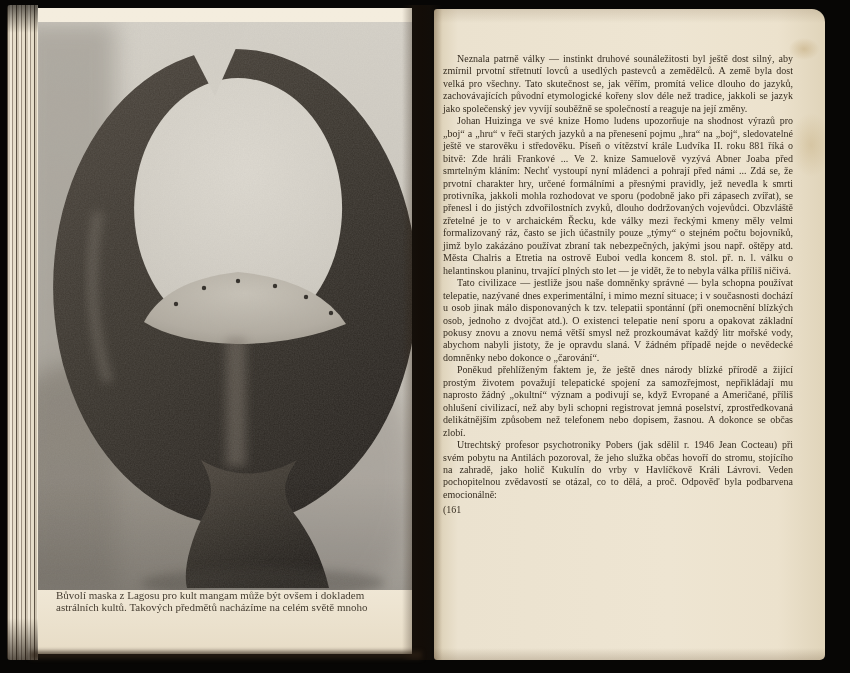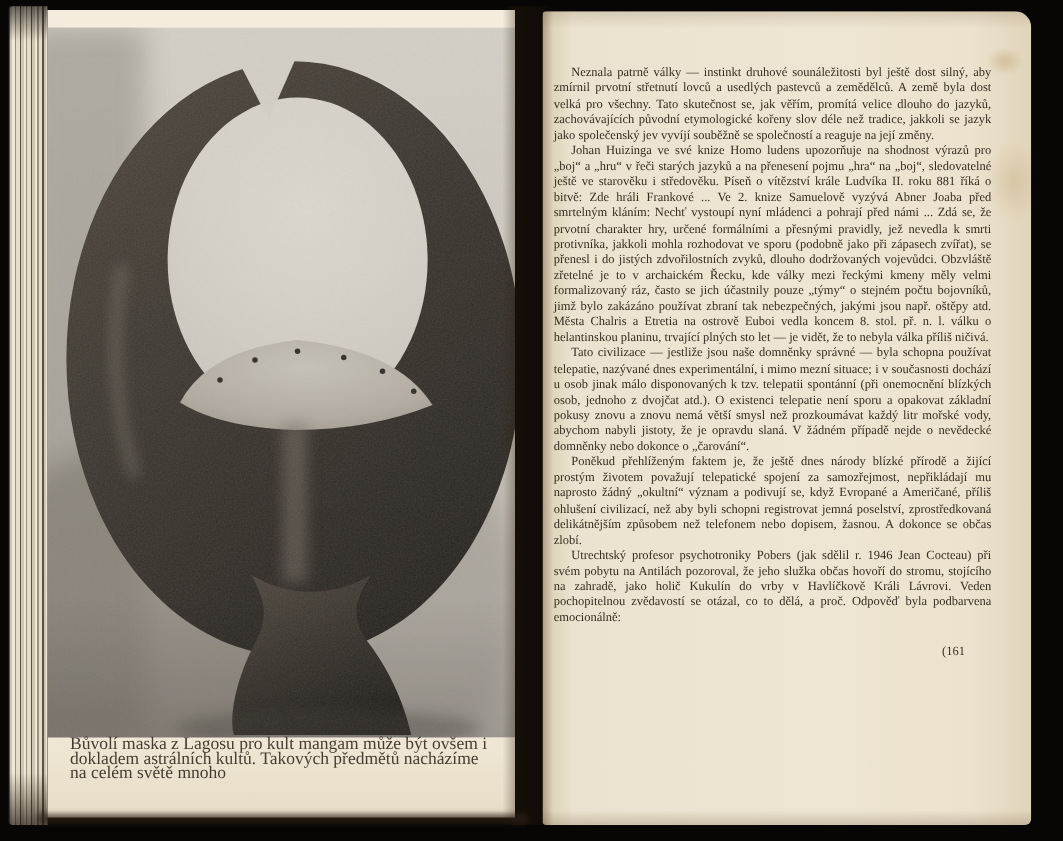--- a/index.html
+++ b/index.html
@@ -24,21 +24,21 @@
 
   
   .left-page{
     position:absolute;left:38px;top:8px;width:374px;height:646px;
     background:linear-gradient(180deg,#f4edde 0,#f1e9d8 88%,#e7dcc6 100%);
   }
   .photo{position:absolute;left:0;top:14px;width:374px;height:568px}
   .photo svg{display:block}
   .caption{
     position:absolute;left:18px;top:582px;width:336px;margin:0;
-    font-size:14px;line-height:11.6px;color:#453d31;text-align:left;
+    font-size:11px;line-height:11.6px;color:#453d31;text-align:left;
   }
 
   
   .gutter{
     position:absolute;left:402px;top:5px;width:40px;height:655px;pointer-events:none;
     background:linear-gradient(90deg,
       rgba(46,32,18,0) 0, rgba(46,32,18,.35) 28%,
       rgba(26,17,9,.62) 50%, rgba(46,32,18,.28) 70%, rgba(46,32,18,0) 100%);
   }
 
@@ -54,21 +54,21 @@
       linear-gradient(90deg,#c9b99c 0,#e0d5bd 9px,#ebe2cf 24px,
         #eee5d2 60%,#ece2cd 88%,#e0d4ba 100%);
   }
   .body-text{
     position:absolute;left:9px;top:44px;width:350px;
     font-size:10px;line-height:12.45px;color:#352c20;
     text-align:justify;
   }
   .body-text p{margin:0;text-indent:14px}
   .page-num{
-    text-align:right;padding-right:21px;margin-top:15px;text-indent:0;
+    padding-right:21px;margin-top:3px;text-indent:0;
     color:#3a3124;
   }
 
   
   .under-strip{
     position:absolute;left:30px;top:651px;width:392px;height:8px;
     background:#2e2115;opacity:.65;filter:blur(2px);
   }
 </style>
 </head>

